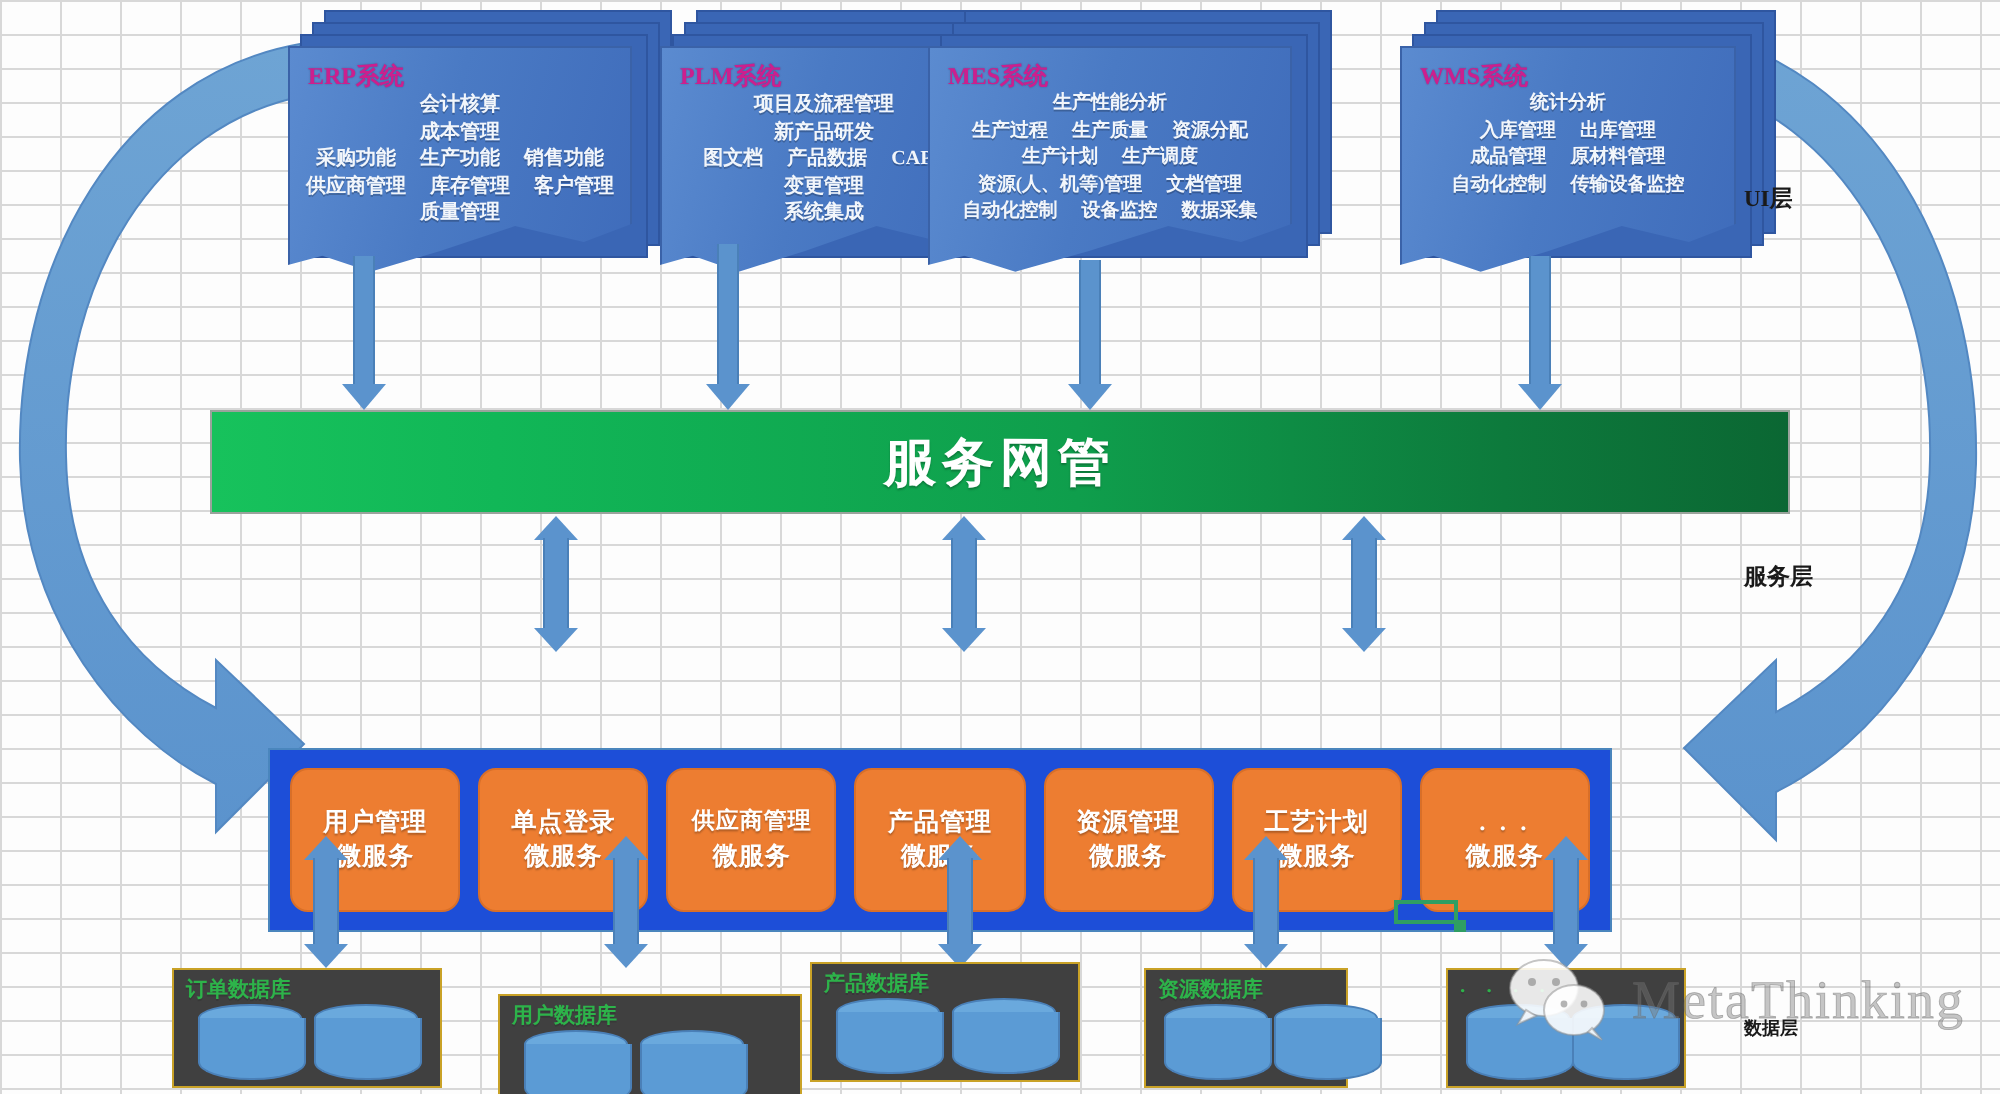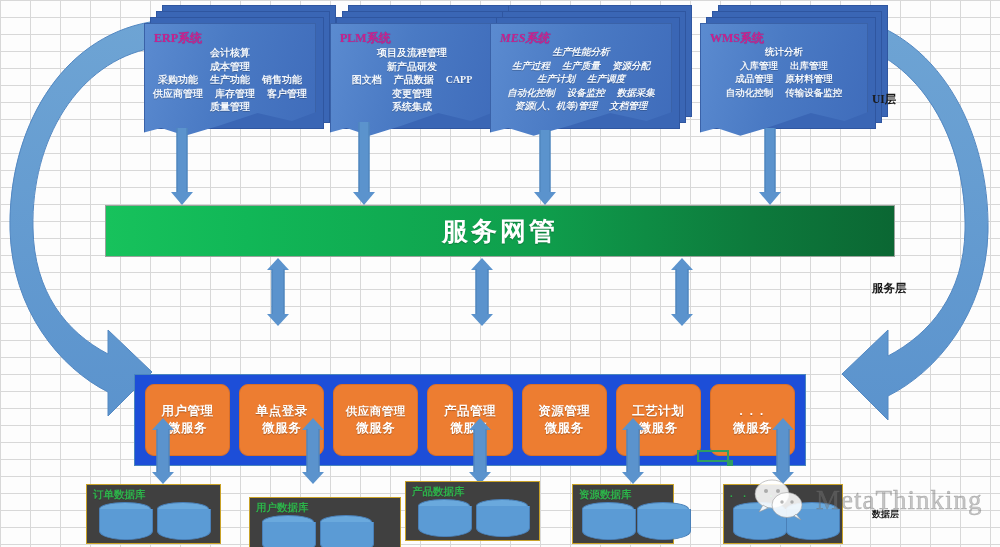--- a/index.html
+++ b/index.html
@@ -206,32 +206,32 @@
       <div class="sys-lines">
         <span class="row"><span>项目及流程管理</span></span>
         <span class="row"><span>新产品研发</span></span>
         <span class="row"><span>图文档</span><span>产品数据</span><span>CAPP</span></span>
         <span class="row"><span>变更管理</span></span>
         <span class="row"><span>系统集成</span></span>
       </div>
     </div>
   </div>
 
-  <div class="sys-stack" style="left:490px;top:5px;width:210px;height:108px;font-style:italic;">
+  <div class="sys-stack" style="left:464px;top:5px;width:210px;height:108px;">
     <div class="sys-shadow" style="left:18px;top:0px;width:182px;height:110px;"></div>
     <div class="sys-shadow" style="left:12px;top:6px;width:182px;height:110px;"></div>
     <div class="sys-shadow" style="left:6px;top:12px;width:182px;height:110px;"></div>
     <div class="sys-card" style="left:0px;top:18px;width:182px;height:114px;">
       <div class="sys-title">MES系统</div>
       <div class="sys-lines" style="font-size:9.5px;">
         <span class="row"><span>生产性能分析</span></span>
         <span class="row"><span>生产过程</span><span>生产质量</span><span>资源分配</span></span>
         <span class="row"><span>生产计划</span><span>生产调度</span></span>
+        <span class="row"><span>资源(人、机等)管理</span><span>文档管理</span></span>
         <span class="row"><span>自动化控制</span><span>设备监控</span><span>数据采集</span></span>
-        <span class="row"><span>资源(人、机等)管理</span><span>文档管理</span></span>
       </div>
     </div>
   </div>
 
   <div class="sys-stack" style="left:700px;top:5px;width:190px;height:132px;">
     <div class="sys-shadow" style="left:18px;top:0px;width:168px;height:110px;"></div>
     <div class="sys-shadow" style="left:12px;top:6px;width:168px;height:110px;"></div>
     <div class="sys-shadow" style="left:6px;top:12px;width:168px;height:110px;"></div>
     <div class="sys-card" style="left:0px;top:18px;width:168px;height:114px;">
       <div class="sys-title">WMS系统</div>

